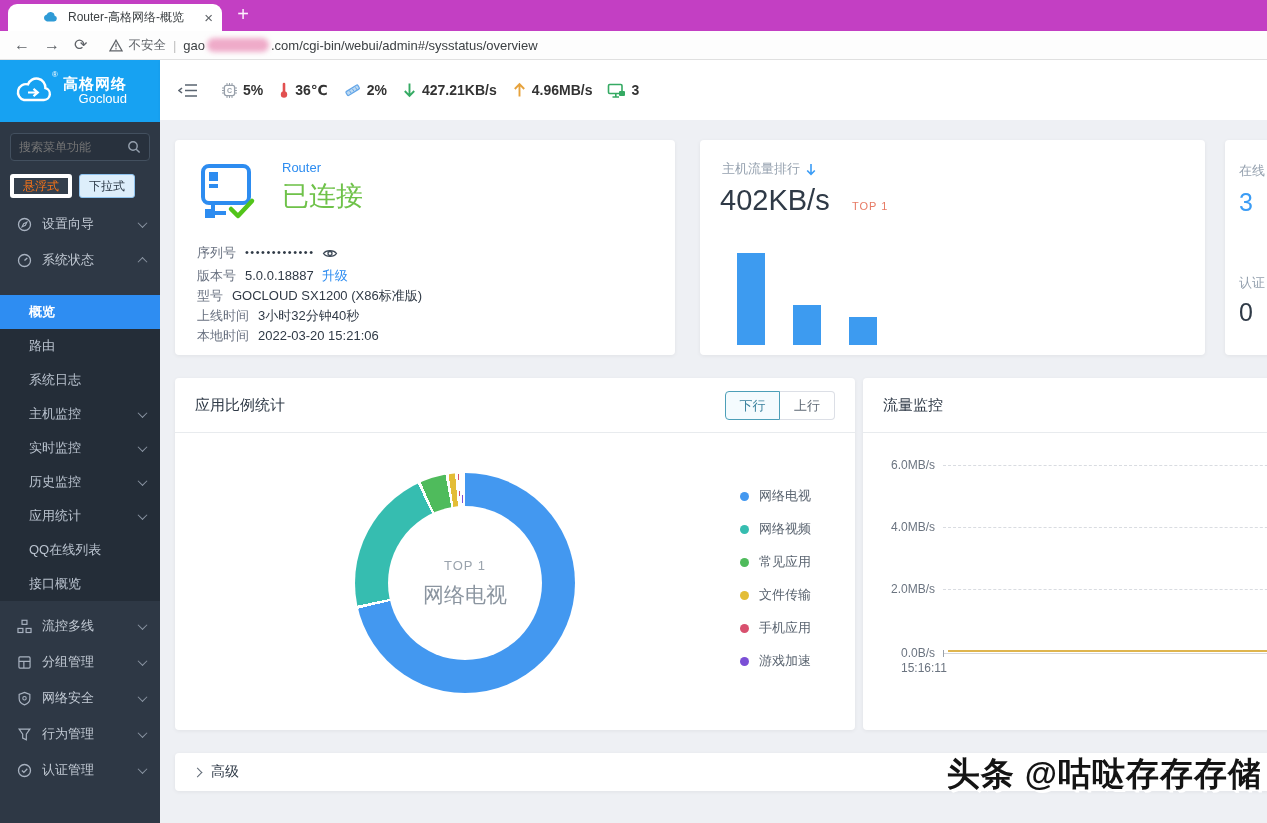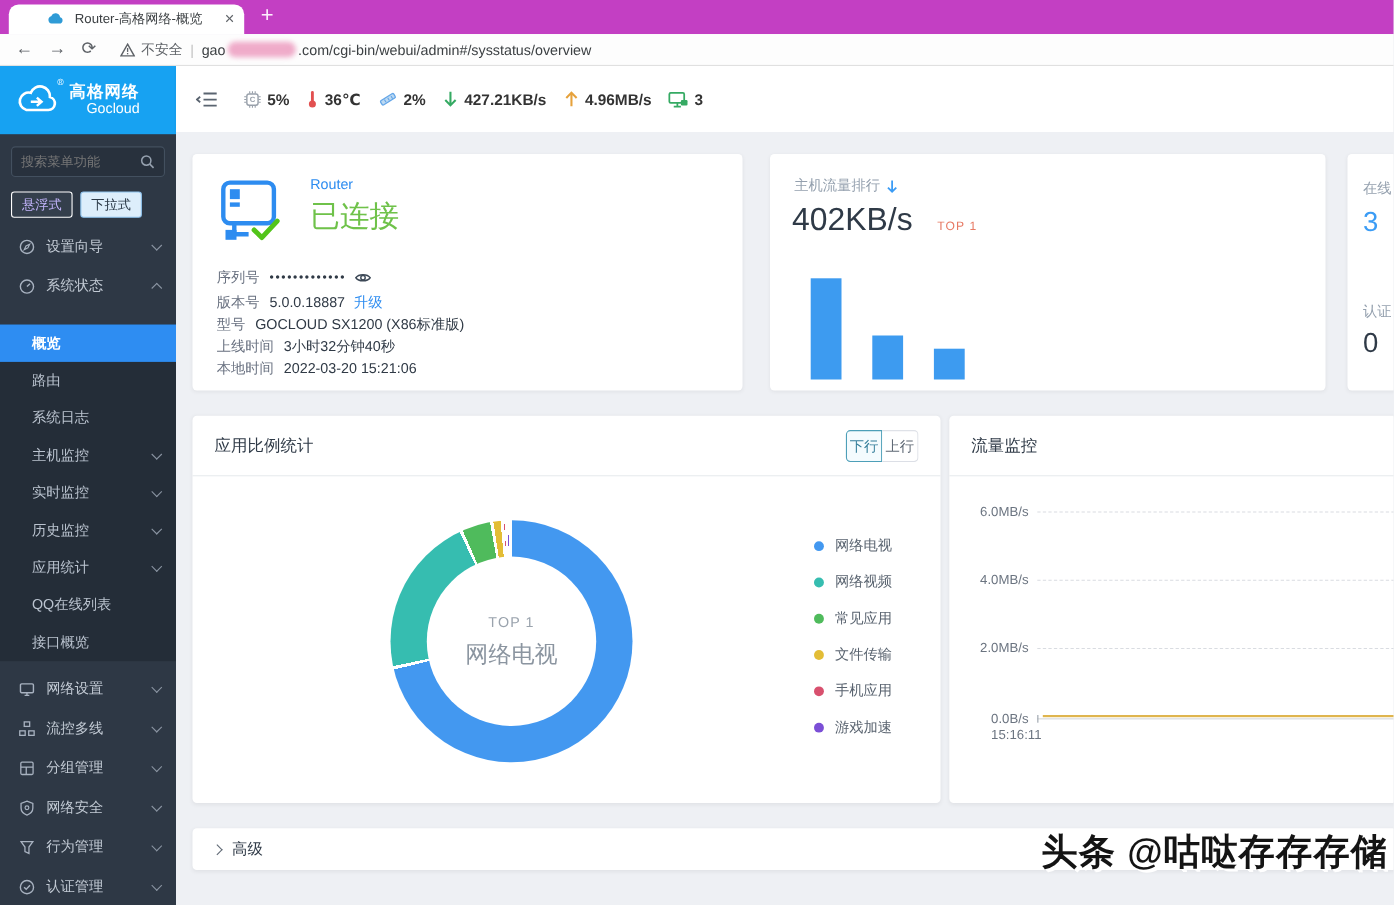--- a/index.html
+++ b/index.html
@@ -33,21 +33,21 @@
   .logo .t1 { font-size:15px; font-weight:bold; letter-spacing:1px;text-align:center; }
   .logo .t2 { font-size:13px; font-weight:normal;text-align:right; }
   .logo .reg { position:absolute; left:52px; top:10px; color:#fff; font-size:8px; }
   .search { margin:11px 10px 0; height:28px; display:flex; align-items:center; background:#28313d;
             border:1px solid #43505f; border-radius:4px; padding:0 8px; }
   .search input { flex:1; background:transparent; border:none; outline:none; color:#aeb8c4;
                   font-size:12px; width:90px; font-family:inherit; }
   .modes { display:flex; gap:7px; margin:13px 10px 6px; }
   .mbtn { height:24px; padding:0 9px; font-size:12px; border-radius:3px; cursor:pointer;
           display:flex; align-items:center; } 
-  .mbtn.inactive { background:#343f4c; border:1px solid #ffffff; color:#c4b5fd; }
+  .mbtn.inactive { background:#343f4c; border:4px solid #ffffff; color:#f97316; }
   .mbtn.active { background:#ddeefb; border:1px solid #8fc3ee; color:#2c3a48; }
   .menu { margin-top:8px; }
   .mi { height:36px; display:flex; align-items:center; gap:10px; padding:0 14px 0 17px;
         color:#c2cad4; font-size:13px; cursor:pointer; }
   .mi svg { flex:0 0 auto; }
   .mi .lbl { flex:1; }
   .subwrap { background:#242d38;margin-top:17px; }
   .smi { height:34px; display:flex; align-items:center; padding:0 14px 0 29px; color:#bac3cf;
          font-size:13px; cursor:pointer; }
   .smi .lbl { flex:1; }
@@ -91,21 +91,21 @@
 
   .o-lab1 { position:absolute; left:14px; top:22px; font-size:13px; color:#94a0ae; white-space:nowrap; }
   .o-val1 { position:absolute; left:14px; top:48px; font-size:25px; color:#3b9cf5; }
   .o-lab2 { position:absolute; left:14px; top:134px; font-size:13px; color:#94a0ae; white-space:nowrap; }
   .o-val2 { position:absolute; left:14px; top:158px; font-size:25px; color:#2f3a47; }
 
   .cardhead { position:absolute; left:0; top:0; right:0; height:55px; border-bottom:1px solid #e8ebee;
               display:flex; align-items:center; padding:0 20px; }
   .cardhead .ct { font-size:15px; color:#2f3a47; }
   .tabs { position:absolute; right:20px; top:13px; display:flex; }
-  .tb { height:29px; width:33px; font-size:13px; display:flex; align-items:center; justify-content:center;
+  .tb { height:29px; width:55px; font-size:13px; display:flex; align-items:center; justify-content:center;
         cursor:pointer; background:#fff; }
   .tb.down { border:1px solid #4d9fb8; color:#38809c; background:#f4fbfe; border-radius:4px 0 0 4px; }
   .tb.upl  { border:1px solid #dcdfe6; border-left:none; color:#606a76; border-radius:0 4px 4px 0; }
 
   .donut { position:absolute; left:180px; top:95px; width:220px; height:220px; border-radius:50%; }
   .dhole { position:absolute; left:213px; top:128px; width:154px; height:154px; border-radius:50%; background:#fff;
            display:flex; flex-direction:column; align-items:center; justify-content:center; gap:8px; }
   .dhole .t { font-size:13px; color:#9aa3ad; letter-spacing:1px; }
   .dhole .n { font-size:21px; color:#8b95a0; }
   .legend { position:absolute; left:565px; top:108px; display:flex; flex-direction:column; gap:13px; }
@@ -232,28 +232,20 @@
         </div>
         <div class="smi">
           <span class="lbl">QQ在线列表</span>
         </div>
         <div class="smi">
           <span class="lbl">接口概览</span>
         </div>
       </div>
 
       <div style="height:7px"></div>
-      <div class="mi">
-        <svg width="15" height="15" viewBox="0 0 14 14">
-          <rect x="1.5" y="2.5" width="11" height="7.5" rx="1" fill="none" stroke="#a8b2c0" stroke-width="1.2"></rect>
-          <path d="M5 12.3 h4 M7 10 v2.3" stroke="#a8b2c0" stroke-width="1.2"></path>
-        </svg>
-        <span class="lbl">网络设置</span>
-        <span class="cv"></span>
-      </div>
       <div class="mi">
         <svg width="15" height="15" viewBox="0 0 14 14">
           <rect x="4.7" y="1.2" width="4.6" height="3.8" fill="none" stroke="#a8b2c0" stroke-width="1.1"></rect>
           <rect x="0.9" y="8.8" width="4.6" height="3.8" fill="none" stroke="#a8b2c0" stroke-width="1.1"></rect>
           <rect x="8.5" y="8.8" width="4.6" height="3.8" fill="none" stroke="#a8b2c0" stroke-width="1.1"></rect>
         </svg>
         <span class="lbl">流控多线</span>
         <span class="cv"></span>
       </div>
       <div class="mi">

